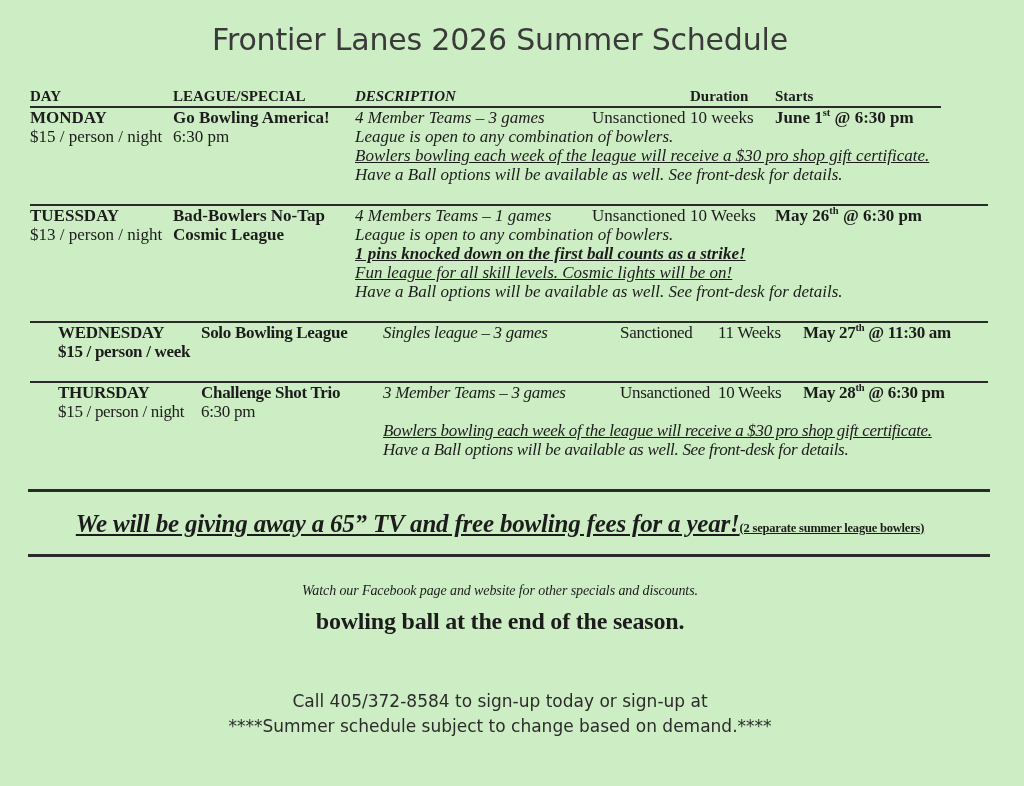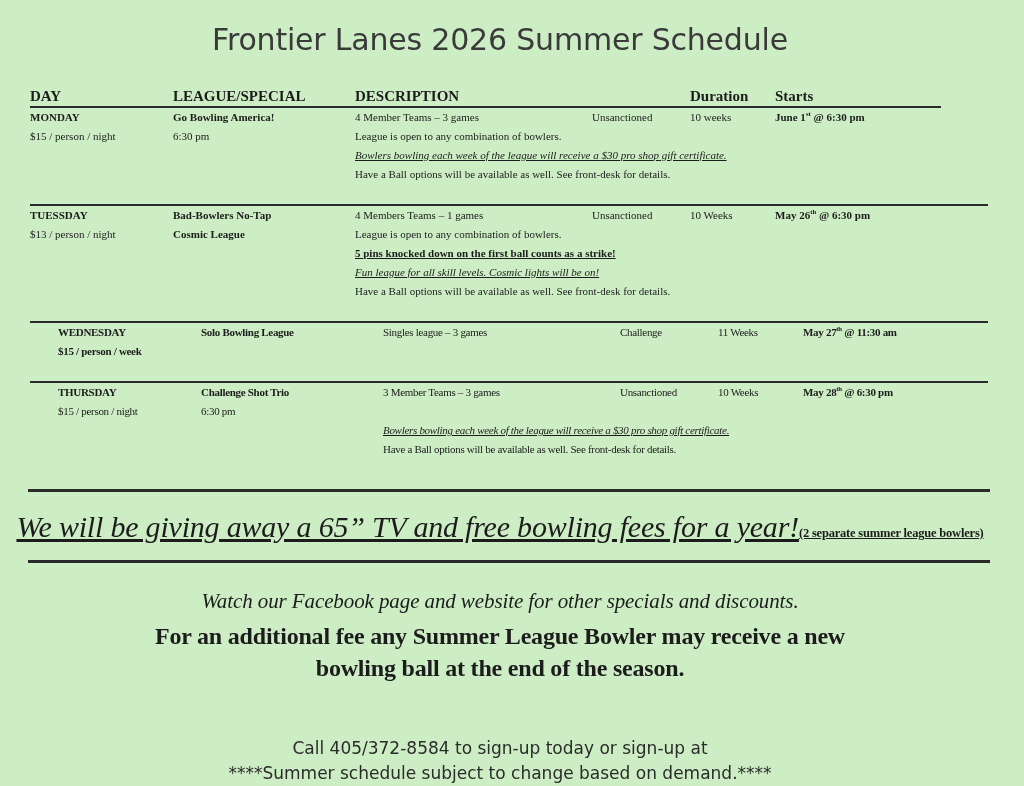--- a/index.html
+++ b/index.html
@@ -52,26 +52,26 @@
     padding-right: 12px;
   }
   .line {
     position: relative;
     height: 19px;
     white-space: nowrap;
   }
   .cell {
     position: absolute;
     top: 0;
-    font-size: 11px;
+    font-size: 17px;
     line-height: 19px;
   }
   .c-day   { left: 0px; }
   .c-lg    { left: 143px; }
-  .c-desc  { left: 325px; }
+  .c-desc  { left: 325px; font-style: italic; }
   .c-sanc  { left: 562px; }
   .c-dur   { left: 660px; }
   .c-start { left: 745px; }
 
   .b { font-weight: bold; }
   .bu { font-weight: bold; text-decoration: underline; }
   .iu { font-style: italic; text-decoration: underline; }
 
   .hdr .cell { font-weight: bold; font-size: 15px; }
   .spacer-md { height: 20px; }
@@ -83,40 +83,40 @@
     letter-spacing: -0.3px;
     margin-left: 28px;
   }
 
   
   .banner {
     text-align: center;
     padding: 18px 0 16px 0;
   }
   .banner-main {
-    font-size: 30px;
-    font-weight: normal;
+    font-size: 25px;
+    font-weight: bold;
     font-style: italic;
     text-decoration: underline;
     letter-spacing: -0.2px;
   }
   .banner-sub {
     font-size: 12.5px;
     font-weight: bold;
     text-decoration: underline;
     letter-spacing: -0.2px;
   }
 
   
   .promo {
     text-align: center;
     margin-top: 26px;
   }
   .promo-watch {
-    font-size: 21px;
+    font-size: 14px;
     font-style: italic;
     letter-spacing: -0.1px;
   }
   .promo-big {
     font-size: 24px;
     font-weight: bold;
     line-height: 32px;
     margin-top: 6px;
     letter-spacing: -0.2px;
   }
@@ -188,38 +188,38 @@
         <span class="cell c-sanc">Unsanctioned</span>
         <span class="cell c-dur">10 Weeks</span>
         <span class="cell c-start b"><span>May 26</span><sup>th</sup><span> @ 6:30 pm</span></span>
       </div>
       <div class="line">
         <span class="cell c-day">$13 / person / night</span>
         <span class="cell c-lg b">Cosmic League</span>
         <span class="cell c-desc">League is open to any combination of bowlers.</span>
       </div>
       <div class="line">
-        <span class="cell c-desc bu">5 pins knocked down on the first ball counts as a strike!</span>
+        <span class="cell c-desc bu">1 pins knocked down on the first ball counts as a strike!</span>
       </div>
       <div class="line">
         <span class="cell c-desc iu">Fun league for all skill levels. Cosmic lights will be on!</span>
       </div>
       <div class="line">
         <span class="cell c-desc">Have a Ball options will be available as well.  See front-desk for details.</span>
       </div>
     </div>
     <div class="spacer-md"></div>
     <div class="rule rule-row"></div>
 
     <div class="srow narrow">
       <div class="line">
         <span class="cell c-day b">WEDNESDAY</span>
         <span class="cell c-lg b">Solo Bowling League</span>
         <span class="cell c-desc">Singles league – 3 games</span>
-        <span class="cell c-sanc">Challenge</span>
+        <span class="cell c-sanc">Sanctioned</span>
         <span class="cell c-dur">11 Weeks</span>
         <span class="cell c-start b"><span>May 27</span><sup>th</sup><span> @ 11:30 am</span></span>
       </div>
       <div class="line">
         <span class="cell c-day b">$15 / person / week</span>
       </div>
     </div>
     <div class="spacer-md"></div>
     <div class="rule rule-row"></div>
 
@@ -250,21 +250,20 @@
 
   <div class="banner">
     <span class="banner-main">We will be giving away a 65” TV and free bowling fees for a year!</span><span class="banner-sub">(2 separate summer league bowlers)</span>
   </div>
 
   <div class="rule rule-thick"></div>
 
   <div class="promo">
     <div class="promo-watch">Watch our Facebook page and website for other specials and discounts.</div>
     <div class="promo-big">
-      <div>For an additional fee any Summer League Bowler may receive a new</div>
       <div>bowling ball at the end of the season.</div>
     </div>
   </div>
 
   <div class="contact">
     <div>Call 405/372-8584 to sign-up today or sign-up at</div>
     <div>****Summer schedule subject to change based on demand.****</div>
   </div>
 
 </div>

